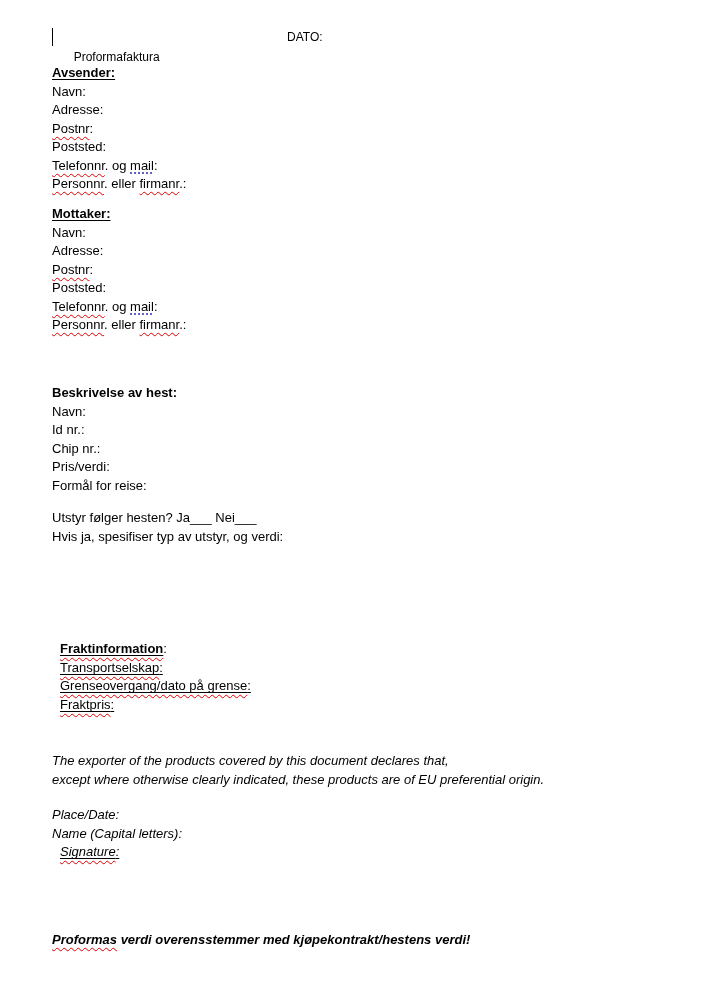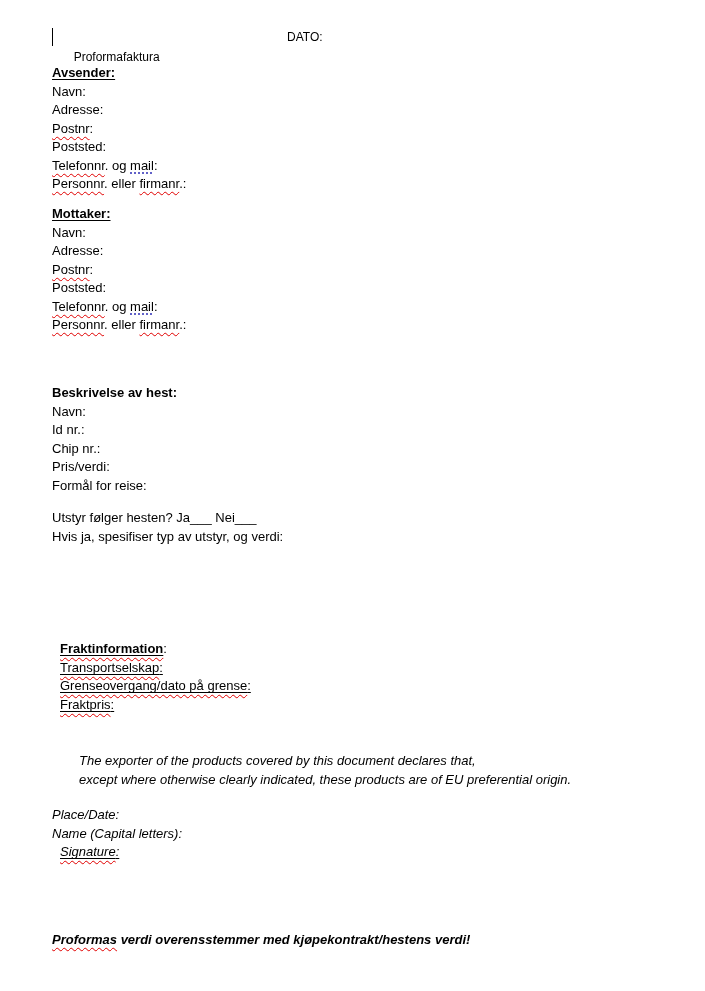--- a/index.html
+++ b/index.html
@@ -84,21 +84,21 @@
     <div class="line-lg"><span>Hvis ja, spesifiser typ av utstyr, og verdi:</span></div>
   </div>
 
   <div class="block" style="top:640px;">
     <div class="line"><span class="b u"><span class="sp-red">Fraktinformation</span></span><span>:</span></div>
     <div class="line"><span class="u"><span class="sp-red">Transportselskap</span><span>:</span></span></div>
     <div class="line"><span class="u"><span class="sp-red">Grenseovergang/dato på grense</span><span>:</span></span></div>
     <div class="line"><span class="u"><span class="sp-red">Fraktpris</span><span>:</span></span></div>
   </div>
 
-  <div class="block" style="top:751px;margin-left:27px;">
+  <div class="block" style="top:751px;">
     <div class="line-lg it"><span>The exporter of the products covered by this document declares that,</span></div>
     <div class="line-lg it"><span>except where otherwise clearly indicated, these products are of EU preferential origin.</span></div>
   </div>
 
   <div class="block" style="top:931px;">
     <div class="line b it"><span class="sp-red">Proformas</span><span> verdi overensstemmer med kjøpekontrakt/hestens verdi!</span></div>
   </div>
 
   <div class="block" style="top:806px;">
     <div class="line it"><span>Place/Date:</span></div>

